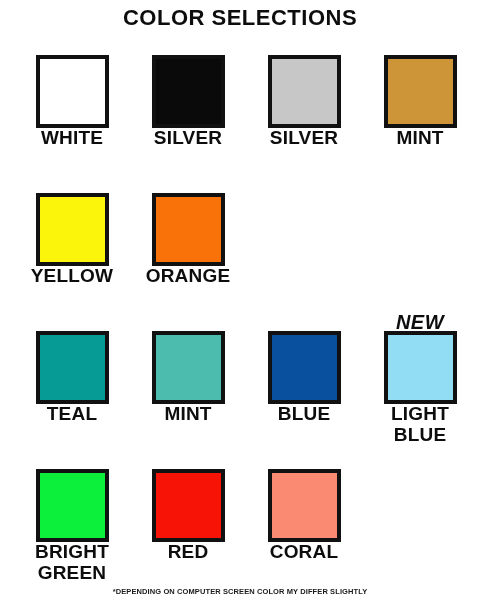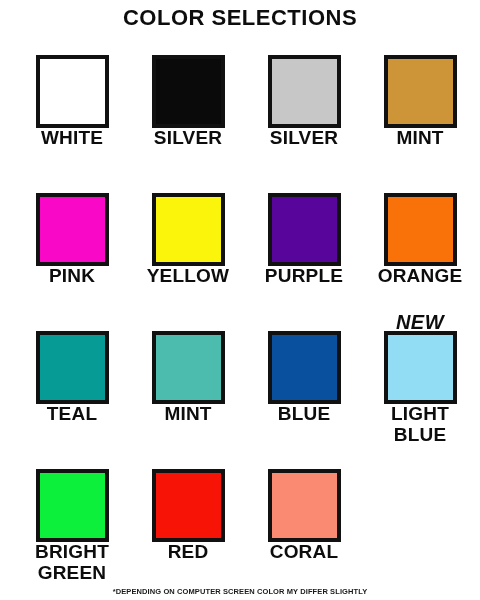--- a/index.html
+++ b/index.html
@@ -132,32 +132,22 @@
       <div class="cell">
         <div class="new-spacer"></div>
         <div class="swatch" style="background-color: rgb(206, 149, 56); border-color: rgb(17, 17, 17);"></div>
         <div class="label">MINT</div>
       </div>
     </div>
 
     <div class="row">
       <div class="cell">
         <div class="new-spacer"></div>
-        <div class="swatch" style="background-color: rgb(250, 8, 200); border-color: rgb(17, 17, 17);"></div>
-        <div class="label">PINK</div>
-      </div>
-      <div class="cell">
-        <div class="new-spacer"></div>
         <div class="swatch" style="background-color: rgb(250, 245, 10); border-color: rgb(17, 17, 17);"></div>
         <div class="label">YELLOW</div>
-      </div>
-      <div class="cell">
-        <div class="new-spacer"></div>
-        <div class="swatch" style="background-color: rgb(87, 5, 155); border-color: rgb(17, 17, 17);"></div>
-        <div class="label">PURPLE</div>
       </div>
       <div class="cell">
         <div class="new-spacer"></div>
         <div class="swatch" style="background-color: rgb(248, 114, 9); border-color: rgb(17, 17, 17);"></div>
         <div class="label">ORANGE</div>
       </div>
     </div>
 
     <div class="row">
       <div class="cell">

